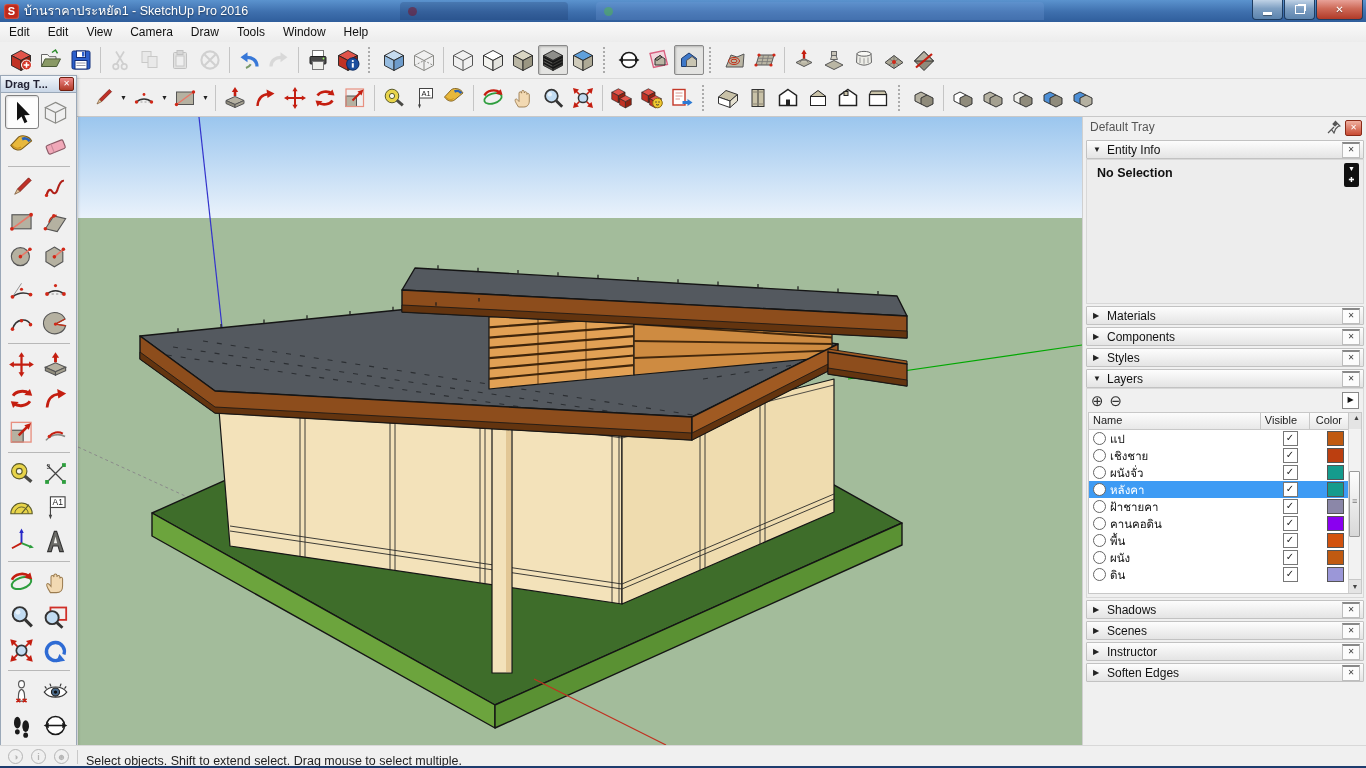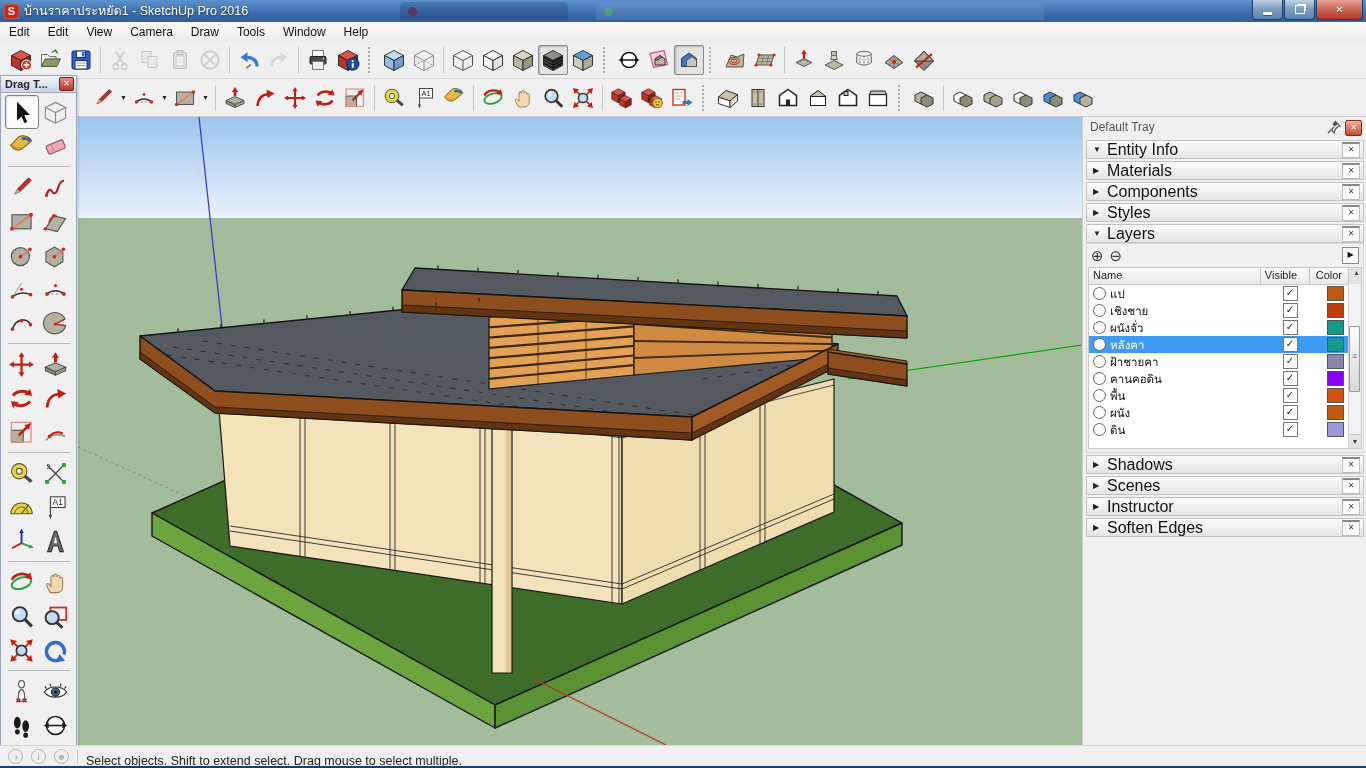--- a/index.html
+++ b/index.html
@@ -61,21 +61,21 @@
   #tray{position:absolute;left:1082px;top:117px;width:284px;height:628px;background:#F0F0F0;
     border-left:1px solid #D0D0D0;box-sizing:border-box;padding:3px 2px 0 3px;color:#111;}
   .tray-head{height:18px;display:flex;color:#555;font-size:12px;padding:0 2px 2px 4px;}
   .tray-head .sp{flex:1;}
   .pin-icon{width:14px;height:14px;margin-right:4px;}
   .tray-close{width:15px;height:14px;background:linear-gradient(#F0B0A0,#C84A32);border:1px solid #8A2A18;
     border-radius:2px;color:#fff;font-size:8px;line-height:13px;text-align:center;}
   .sec-bar{height:17px;background:linear-gradient(#FDFDFD,#E4E4E4);border:1px solid #C2C2C2;border-radius:1px;
     display:flex;align-items:center;margin-bottom:2px;padding:0 3px 0 6px;}
   .sec-arrow{font-size:8px;color:#222;width:14px;}
-  .sec-label{font-size:16px;color:#111;}
+  .sec-label{font-size:12px;color:#111;}
   .sec-close{margin-left:auto;width:16px;height:13px;background:#FCFCFC;border:1px solid #BDBDBD;color:#444;
     font-size:8px;line-height:11px;text-align:center;border-top:2px solid #888;}
   .sec-body{background:#EDEDED;border:1px solid #D8D8D8;margin:-2px 0 2px 0;position:relative;}
   #ei-body{height:143px;}
   #ei-status{position:absolute;left:10px;top:6px;font-weight:bold;font-size:12.5px;color:#111;}
   #ei-detail{position:absolute;right:4px;top:3px;width:15px;height:24px;background:#111;border-radius:2px;
     color:#fff;font-size:7px;text-align:center;line-height:11px;}
   
   #layers-body{height:208px;background:#F0F0F0;}
   #layers-toolbar{height:23px;display:flex;align-items:center;padding:0 4px;}
@@ -1249,20 +1249,24 @@
           <rect x="6" y="2" width="4" height="4" fill="#555" transform="rotate(45 8 4)"></rect>
         </svg>
       <span class="tray-close">✕</span>
     </div>
     <div id="tray-sections">
         <div class="sec-bar">
           <span class="sec-arrow">▼</span>
           <span class="sec-label">Entity Info</span>
           <span class="sec-close">✕</span>
         </div>
+        <div class="sec-body" id="ei-body">
+          <div id="ei-status">No Selection</div>
+      <div id="ei-detail">▼<br>✚</div>
+        </div>
         <div class="sec-bar">
           <span class="sec-arrow">▶</span>
           <span class="sec-label">Materials</span>
           <span class="sec-close">✕</span>
         </div>
         <div class="sec-bar">
           <span class="sec-arrow">▶</span>
           <span class="sec-label">Components</span>
           <span class="sec-close">✕</span>
         </div>

